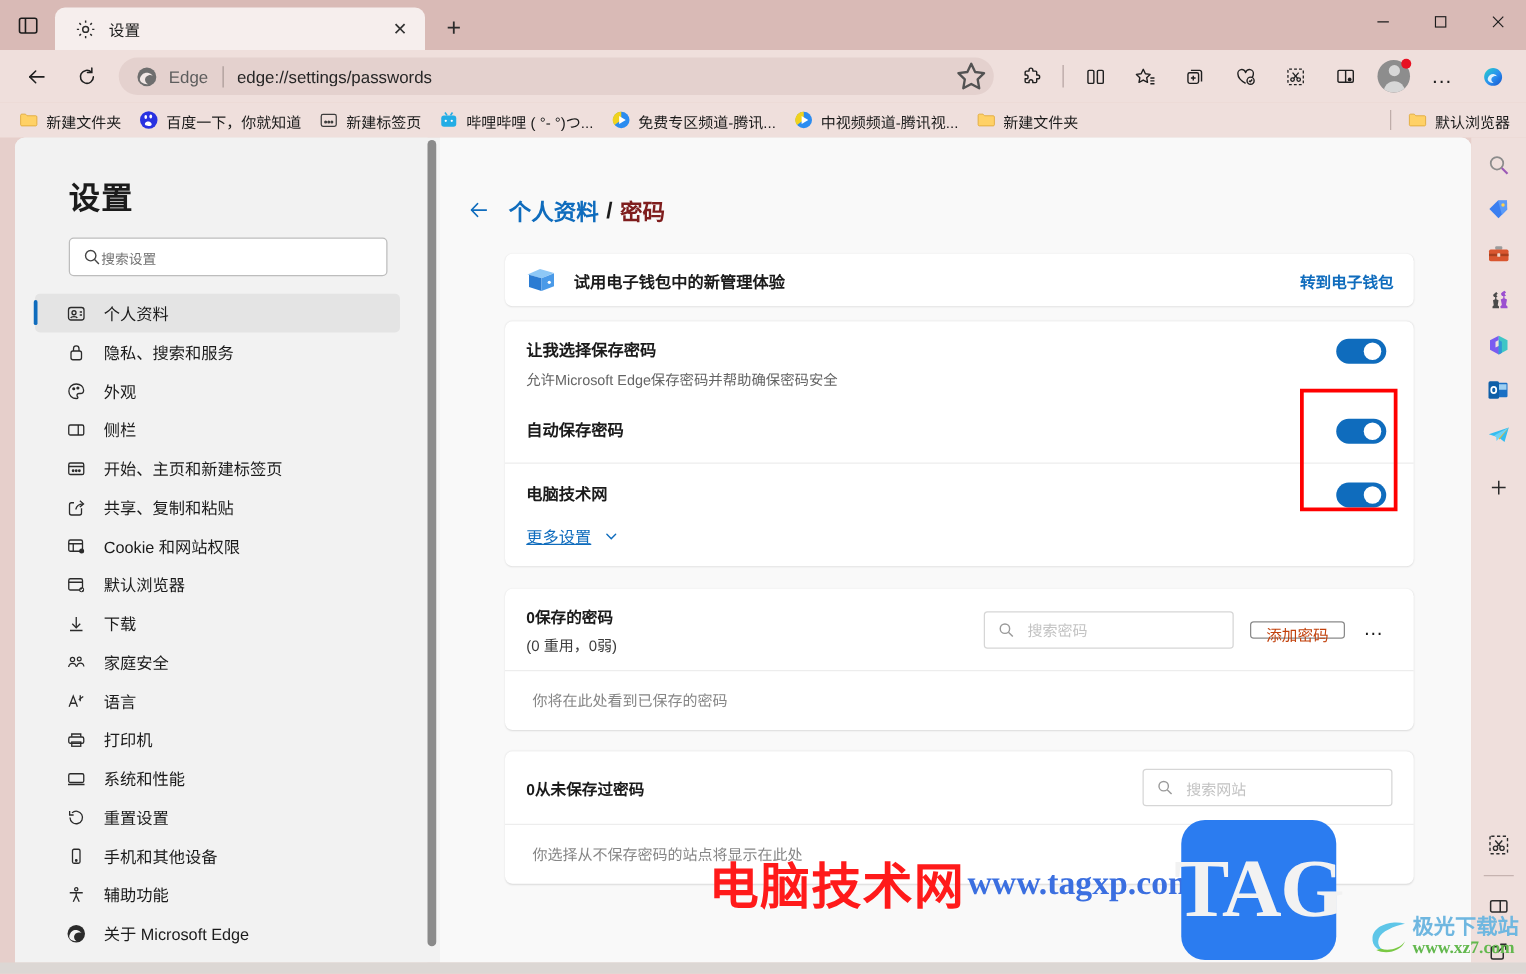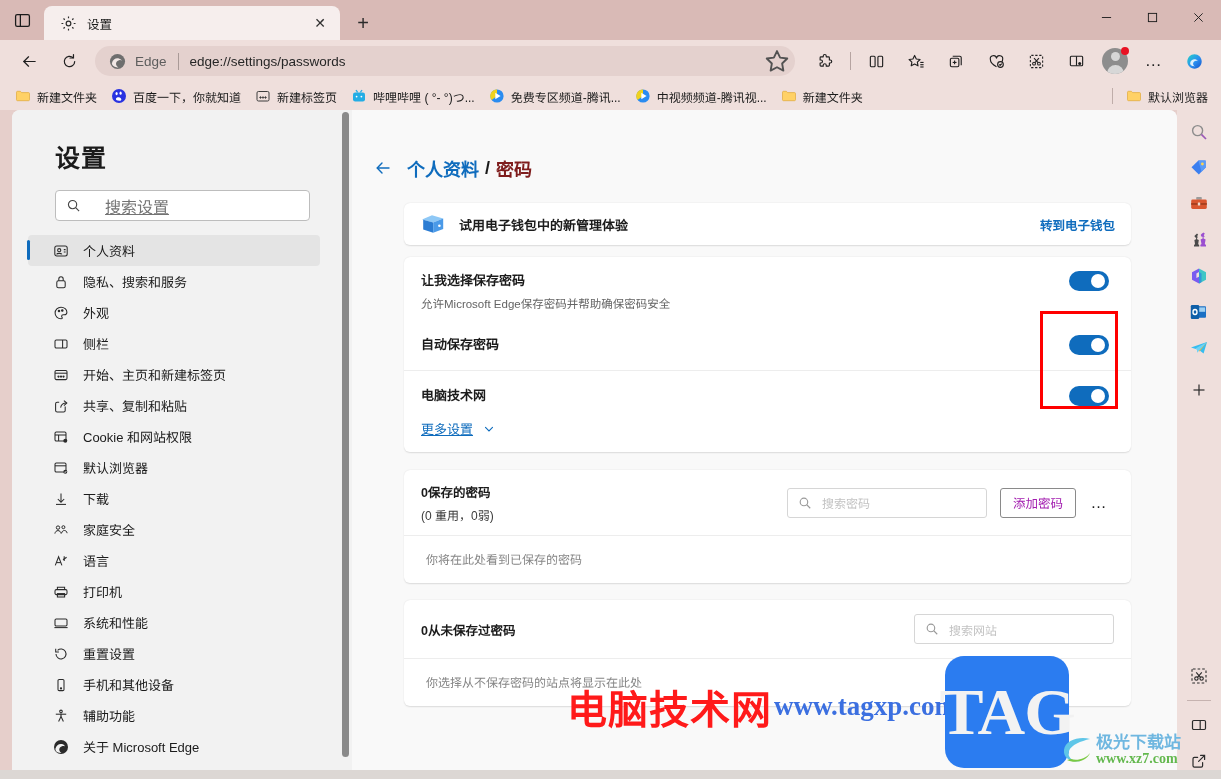--- a/index.html
+++ b/index.html
@@ -120,21 +120,21 @@
     position: absolute; left: 0; top: 0; width: 330px; height: 660px;
     background: #f2f2f2; padding-top: 28px;
   }
   .settings-title { font-size: 25px; font-weight: bold; color: #1b1b1b; margin: 0 0 16px 43px; letter-spacing: 1px;}
   .nav-search {
     margin-left: 43px; width: 255px; height: 31px;
     border: 1px solid #bdbdbd; border-radius: 4px; background: #fff;
     display: flex; align-items: center; padding: 0 10px;
   }
   .nav-search svg { width: 15px; height: 15px; color: #444; flex: 0 0 15px; }
-  .nav-search .ph { font-size: 16px; color: #737373; margin-left: 24px; text-decoration: underline; }
+  .nav-search .ph { font-size: 11px; color: #737373; margin-left: 0; }
   .nav-list { margin-top: 14px; }
   .nav-item {
     position: relative; height: 31px; display: flex; align-items: center;
     padding-left: 55px; cursor: pointer; font-size: 13px; color: #1b1b1b;
     margin-left: 16px; margin-right: 22px; border-radius: 4px;
   }
   .nav-item .ic { position: absolute; left: 24px; width: 17px; height: 17px; display:flex;align-items:center;justify-content:center;}
   .nav-item .ic svg { width: 16px; height: 16px; }
   .nav-item.active { background: #e4e4e4; }
   .nav-item.active::before {
@@ -195,22 +195,22 @@
   .saved-head .sc-left { flex: 1 1 auto; }
   .saved-head .sc-title { font-size: 12.5px; font-weight: bold; color: #1b1b1b; }
   .saved-head .sc-sub { font-size: 12px; color: #3b3b3b; margin-top: 5px; }
   .mini-search {
     width: 200px; height: 30px; border: 1px solid #d6d6d6; border-radius: 3px;
     display: flex; align-items: center; padding: 0 10px; background: #fff;
   }
   .mini-search svg { width: 14px; height: 14px; color: #9a9a9a; flex:0 0 14px;}
   .mini-search .ph { font-size: 12px; color: #c3c3c3; margin-left: 10px; }
   .btn-outline {
-    height: 30px; border: 1px solid #8a8a8a; border-radius: 3px; background: #fff;
-    font-size: 12.5px; color: #a21caf; padding: 0 12px; margin-left: 13px; cursor: pointer;
+    height: 14px; border: 1px solid #8a8a8a; border-radius: 3px; background: #fff;
+    font-size: 12.5px; color: #c2410c; padding: 0 12px; margin-left: 13px; cursor: pointer;
     font-family: "Liberation Sans", sans-serif;
   }
   .dots-btn { width: 30px; height: 30px; margin-left: 8px; display:flex; align-items:center; justify-content:center; cursor:pointer; color:#1b1b1b; font-size:16px; letter-spacing:1px;}
   .card-divider { height: 1px; background: #ededed; }
   .empty-row { padding: 14px 17px 16px 22px; font-size: 12px; color: #868686; }
 
   .never-card { margin-top: 17px; }
   .never-head { display: flex; align-items: center; padding: 14px 17px 14px 17px; }
   .never-head .nv-title { font-size: 12.5px; font-weight: bold; color: #1b1b1b; flex: 1 1 auto; }
 
@@ -230,21 +230,21 @@
   .wm-tag .wm-url {
     font-family: "Liberation Serif", serif; font-weight: bold; font-size: 27px;
     color: #3b6fe0; line-height: 32px; margin-top: 2px; margin-left: 2px;
   }
   .wm-tag .wm-badge {
     width: 124px; height: 112px; background: #2b7cf0; border-radius: 19px;
     display: flex; align-items: center; justify-content: center;
     color: #f2f2f2; font-family: "Liberation Serif", serif; font-weight: bold;
     font-size: 66px; margin-left: -12px; margin-top: 4px; letter-spacing: -1px;
   }
-  .wm-xz { position: absolute; left: 1060px; top: 733px; z-index: 40; pointer-events:none; display:flex; align-items:center;}
+  .wm-xz { position: absolute; left: 1094px; top: 733px; z-index: 40; pointer-events:none; display:flex; align-items:center;}
   .wm-xz .sw { width: 34px; height: 32px; }
   .wm-xz .txt { display:flex; flex-direction:column; margin-left: 2px;}
   .wm-xz .t1 { font-family: "DejaVu Sans", sans-serif; font-weight: bold; font-size: 17px; color: #6fb7e0; line-height: 18px; }
   .wm-xz .t2 { font-family: "Liberation Serif", serif; font-weight: bold; font-size: 14px; color: #63b84e; line-height: 15px; }
 
   
   .edgebar {
     position: absolute; right: 0; top: 110px; width: 44px; height: 669px;
     background: #efdfdc; display: flex; flex-direction: column; align-items: center;
     padding-top: 4px;

